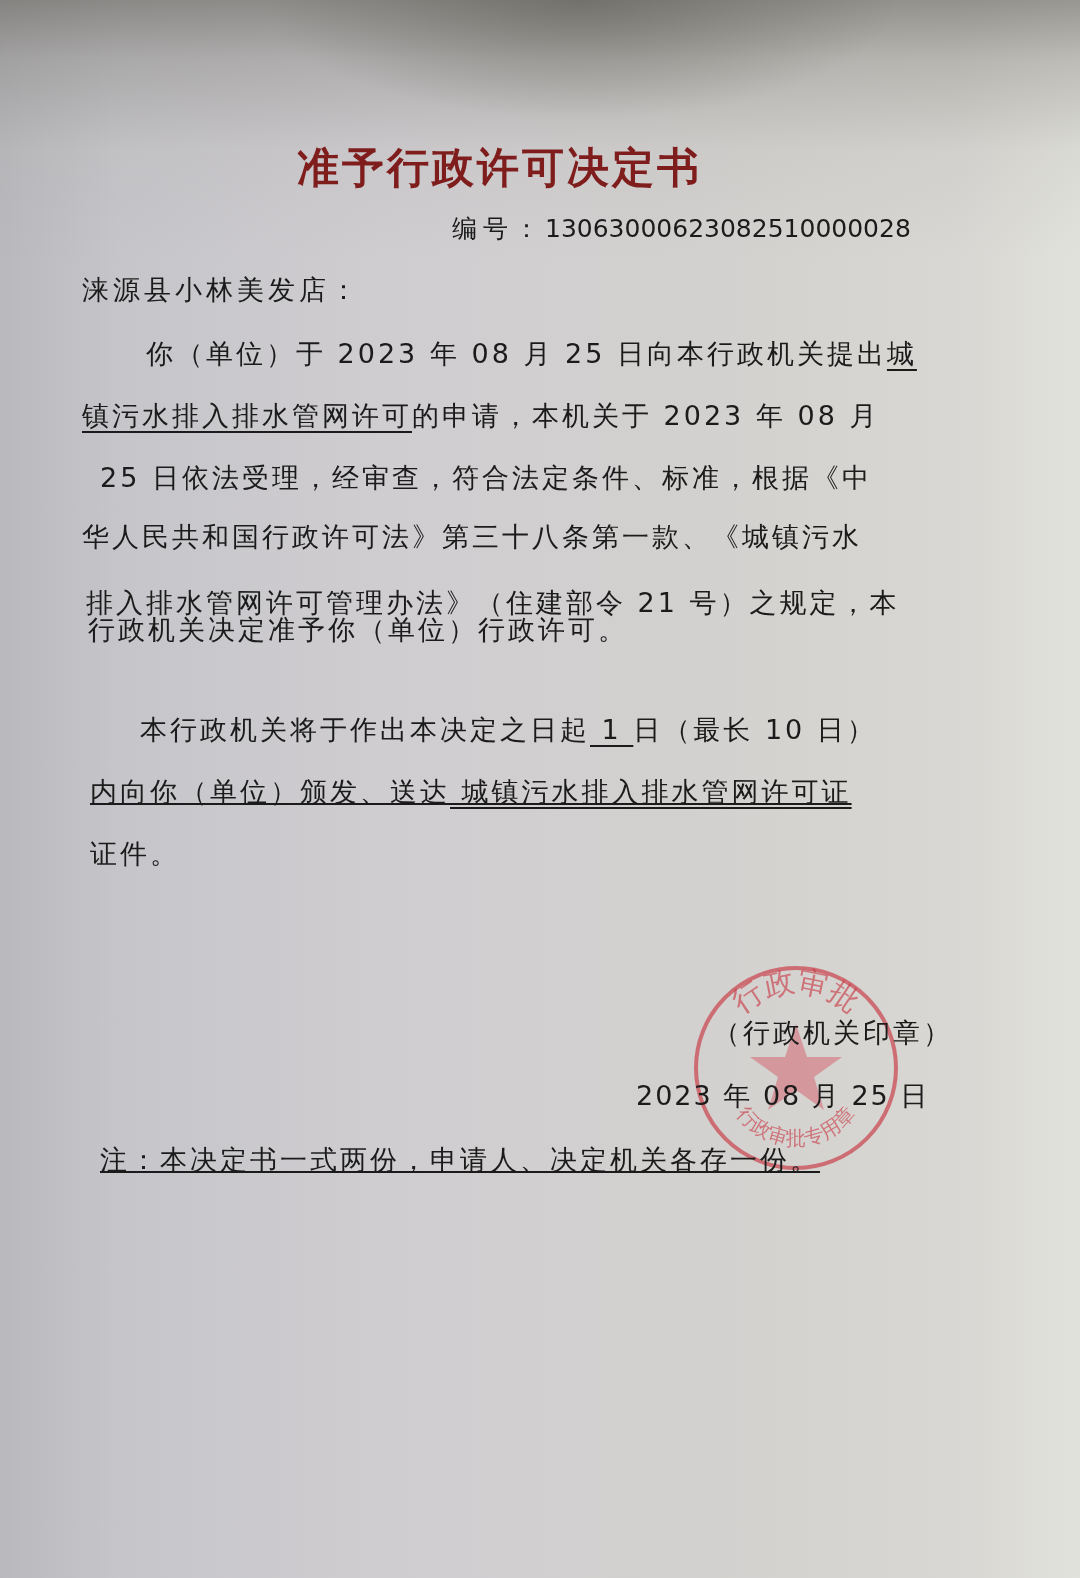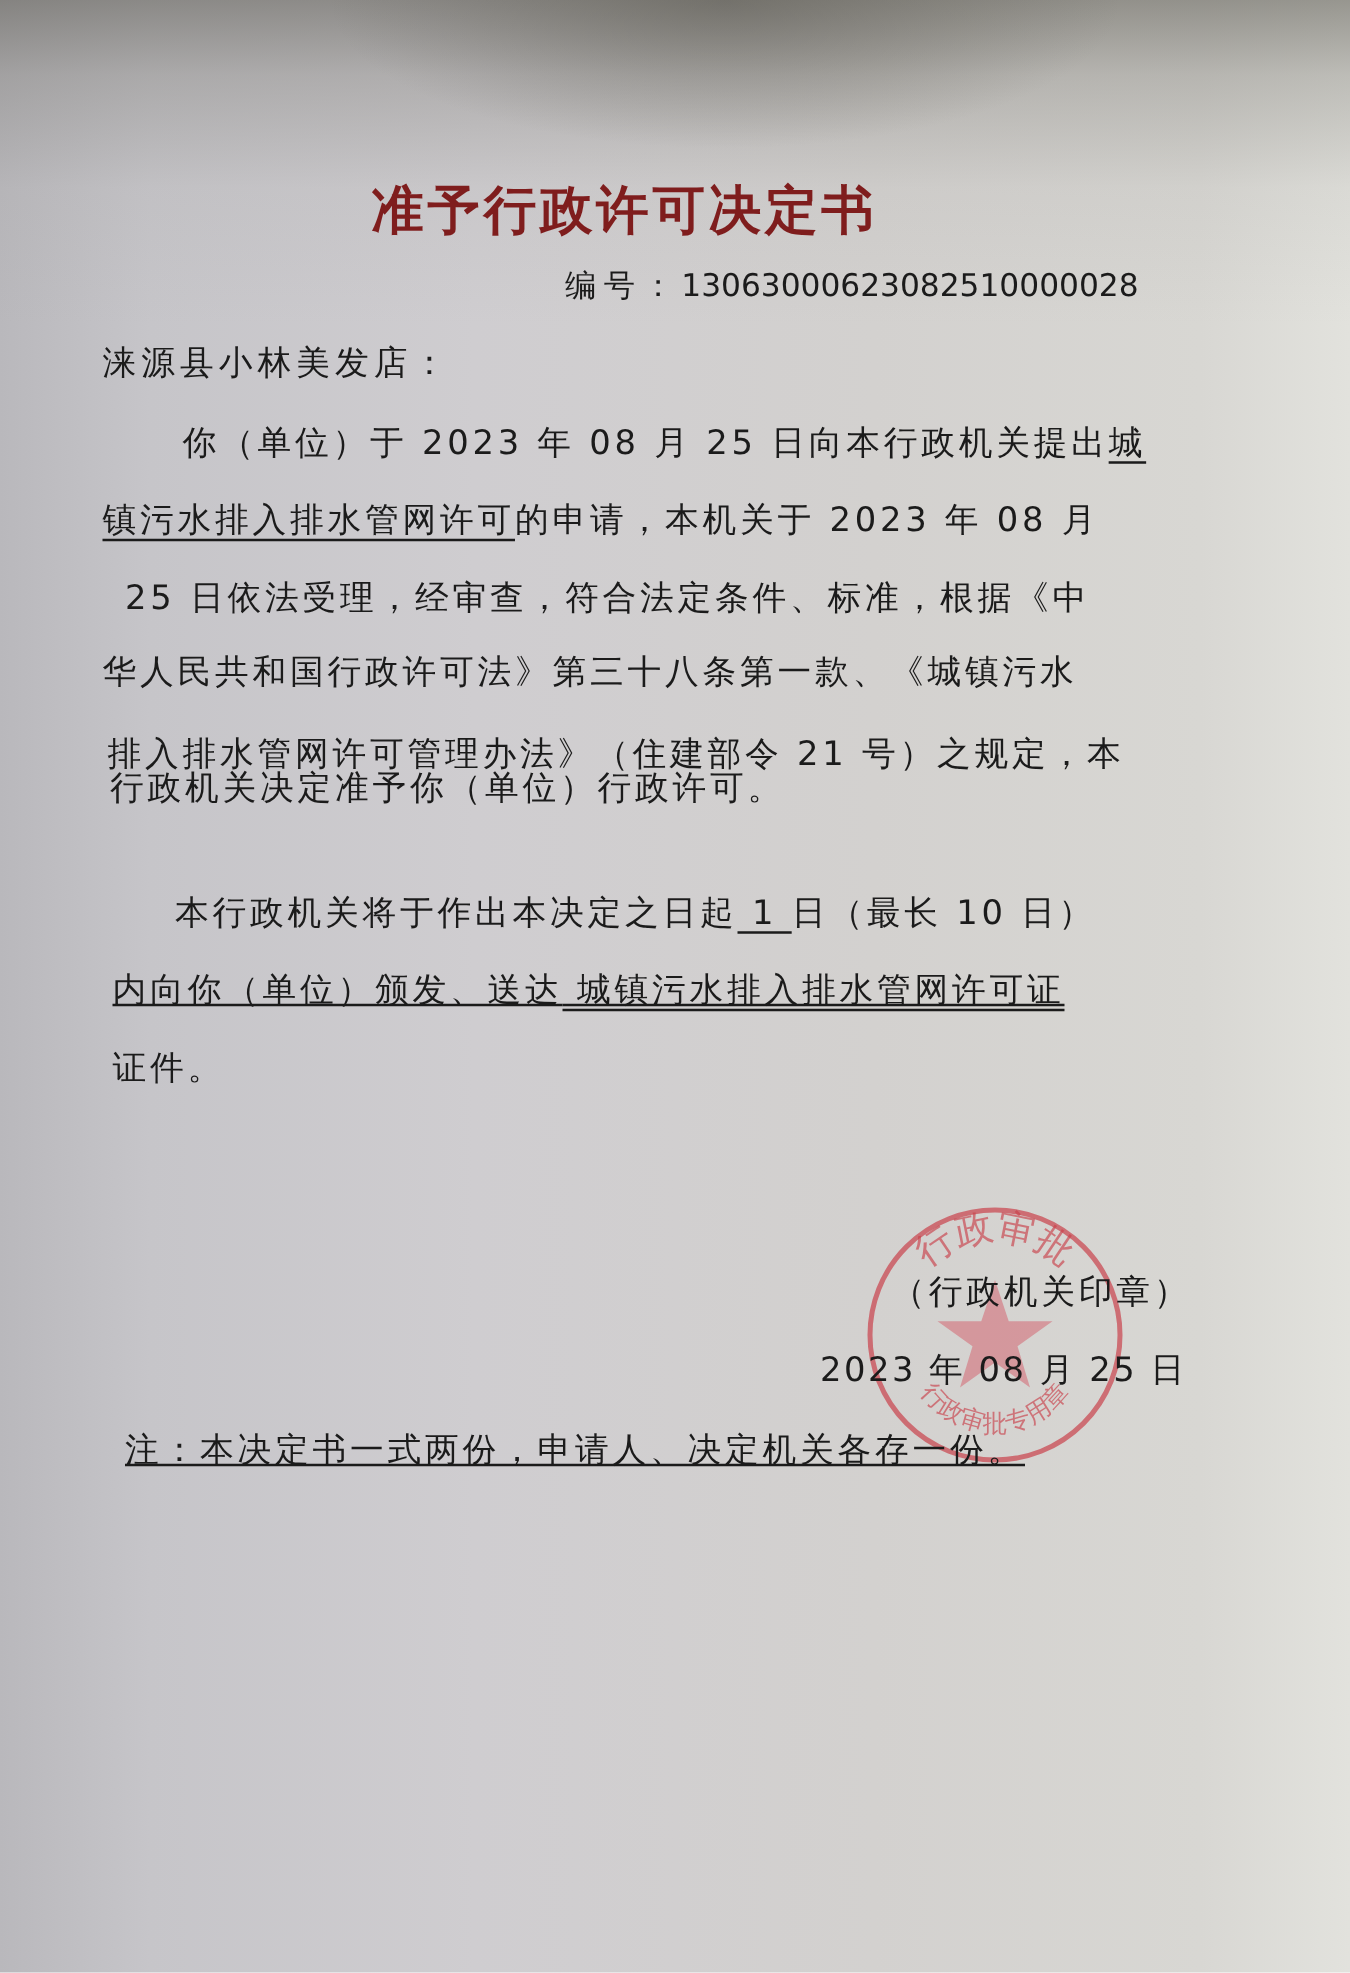--- a/index.html
+++ b/index.html
@@ -36,21 +36,21 @@
     }
     .u { text-decoration: underline; text-underline-offset: 6px; text-decoration-thickness: 2px; }
     .seal {
       position: absolute; left: 690px; top: 962px; width: 212px; height: 212px;
       pointer-events: none;
     }
     .seal-label {
       position: absolute; left: 676px; top: 1015px; font-size: 27px; letter-spacing: 3px; white-space: nowrap; margin-left: 37px;
     }
     .sign-date {
-      position: absolute; left: 656px; top: 1078px; font-size: 27px; white-space: nowrap; letter-spacing: 2px;
+      position: absolute; left: 636px; top: 1078px; font-size: 27px; white-space: nowrap; letter-spacing: 2px;
       font-family: "DejaVu Sans", "Liberation Sans", sans-serif;
     }
     .note {
       position: absolute; left: 100px; top: 1142px; font-size: 27px; letter-spacing: 3px; white-space: nowrap; text-decoration: underline;
     }
   </style>
 </head>
 <body>
 
 <div class="shade-top"></div>

